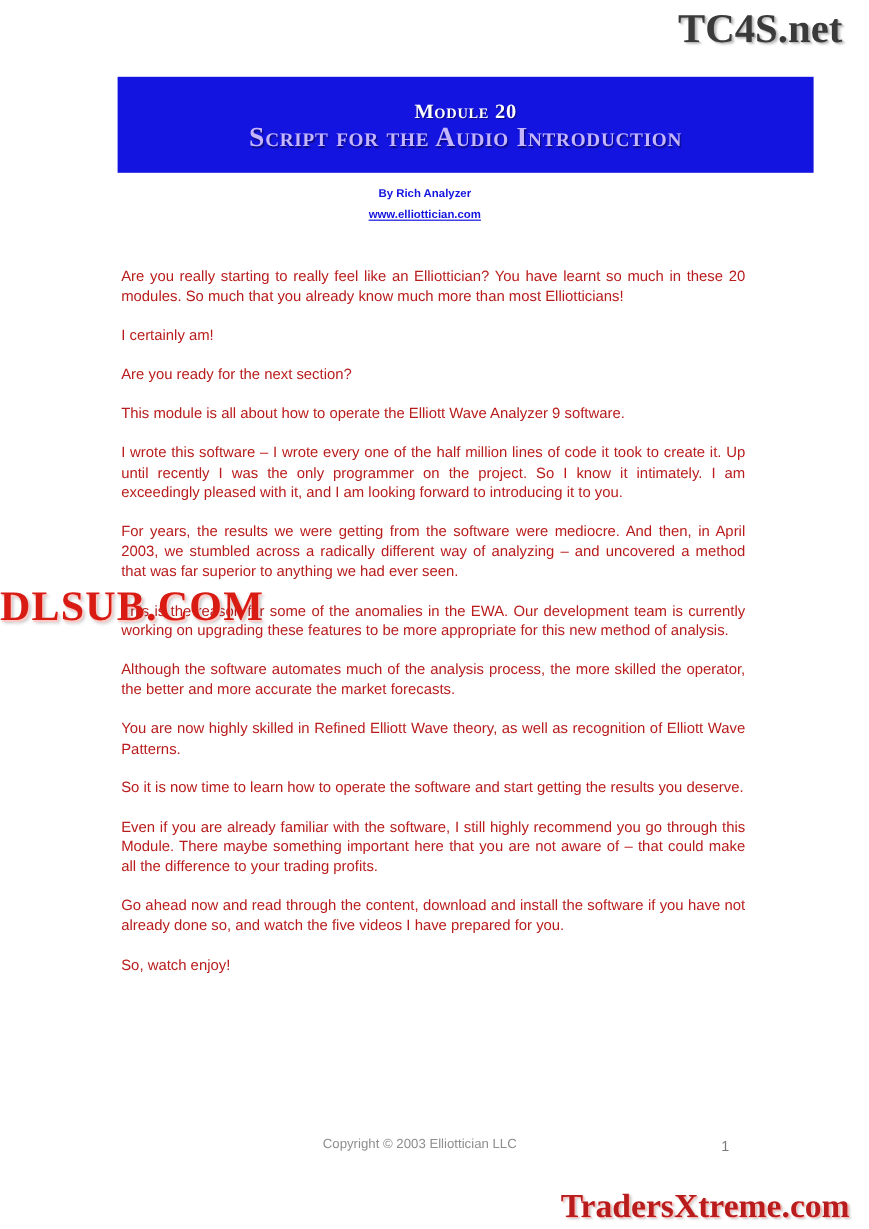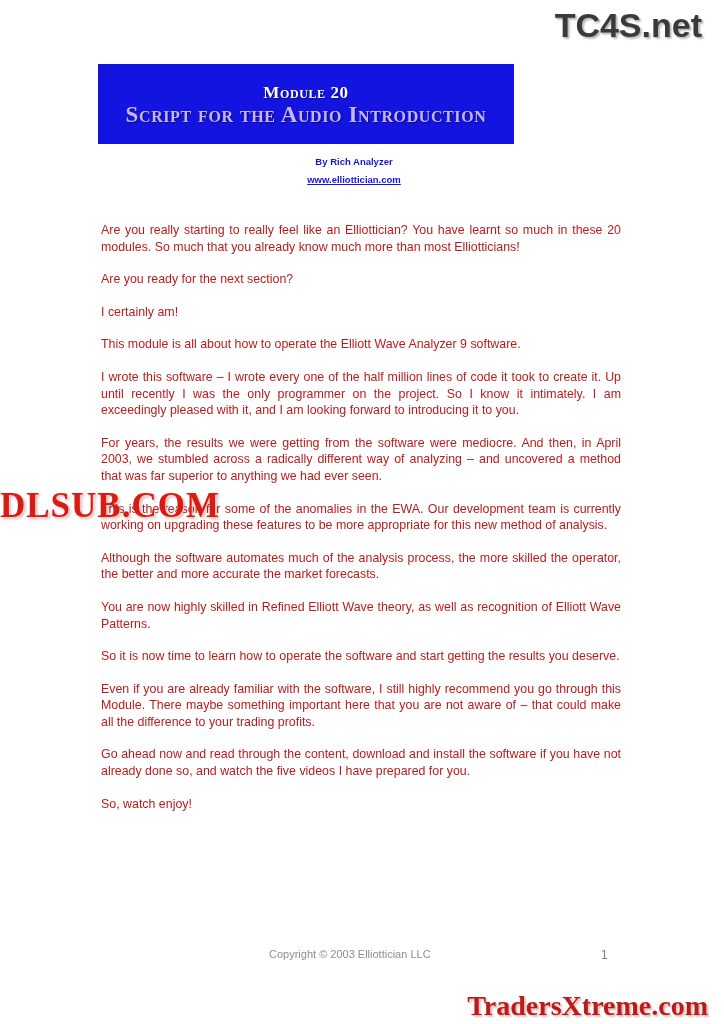--- a/index.html
+++ b/index.html
@@ -17,21 +17,21 @@
   .page {
     position: absolute;
     inset: 0;
   }
 
   
   .wm-top {
     position: absolute;
     top: 6px;
     right: 22px;
-    font-family: Liberation Sans, sans-serif;
+    font-family: Liberation Serif, serif;
     font-size: 34px;
     font-weight: bold;
     color: #3a3a3a;
     letter-spacing: 0px;
     text-shadow: 1px 1px 0 #bdbdbd, 2px 2px 2px rgba(0,0,0,0.25);
   }
   .wm-bottom {
     position: absolute;
     bottom: 2px;
     right: 16px;
@@ -55,21 +55,21 @@
     letter-spacing: 1px;
     z-index: 5;
     pointer-events: none;
   }
 
   
   .banner {
     position: absolute;
     left: 98px;
     top: 64px;
-    width: 416px;
+    width: 580px;
     height: 80px;
     background: #1414e0;
     display: flex;
     flex-direction: column;
     align-items: center;
     justify-content: center;
     box-sizing: border-box;
   }
   .banner-line1 {
     color: #ffffff;
@@ -168,22 +168,22 @@
     <div class="banner-line2">Script for the Audio Introduction</div>
   </div>
 
   <div class="byline">
     <div class="author">By Rich Analyzer</div>
     <div><a class="site" href="#">www.elliottician.com</a></div>
   </div>
 
   <div class="body-copy">
     <p>Are you really starting to really feel like an Elliottician? You have learnt so much in these 20 modules. So much that you already know much more than most Elliotticians!</p>
+    <p>I certainly am!</p>
     <p>Are you ready for the next section?</p>
-    <p>I certainly am!</p>
     <p>This module is all about how to operate the Elliott Wave Analyzer 9 software.</p>
     <p>I wrote this software – I wrote every one of the half million lines of code it took to create it. Up until recently I was the only programmer on the project. So I know it intimately. I am exceedingly pleased with it, and I am looking forward to introducing it to you.</p>
     <p>For years, the results we were getting from the software were mediocre. And then, in April 2003, we stumbled across a radically different way of analyzing – and uncovered a method that was far superior to anything we had ever seen.</p>
     <p>This is the reason for some of the anomalies in the EWA. Our development team is currently working on upgrading these features to be more appropriate for this new method of analysis.</p>
     <p>Although the software automates much of the analysis process, the more skilled the operator, the better and more accurate the market forecasts.</p>
     <p>You are now highly skilled in Refined Elliott Wave theory, as well as recognition of Elliott Wave Patterns.</p>
     <p>So it is now time to learn how to operate the software and start getting the results you deserve.</p>
     <p>Even if you are already familiar with the software, I still highly recommend you go through this Module. There maybe something important here that you are not aware of – that could make all the difference to your trading profits.</p>
     <p>Go ahead now and read through the content, download and install the software if you have not already done so, and watch the five videos I have prepared for you.</p>
     <p>So, watch enjoy!</p>

